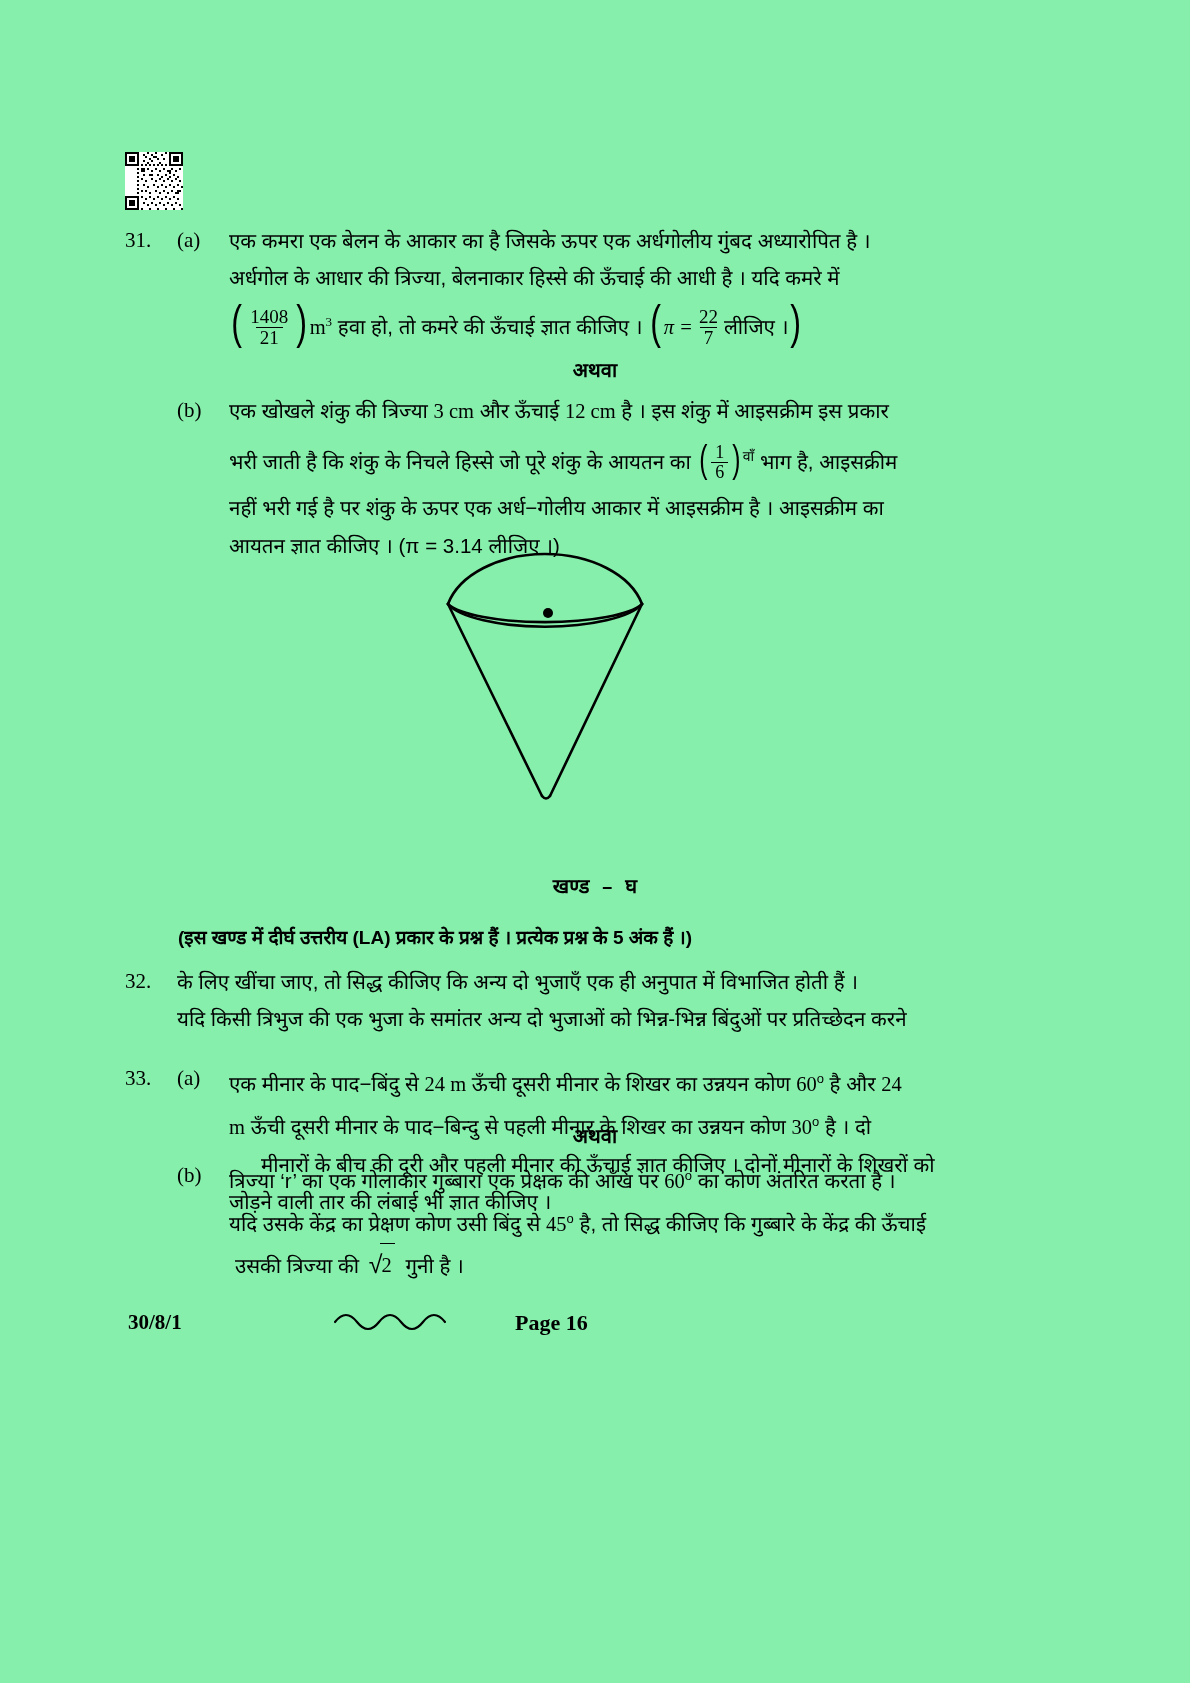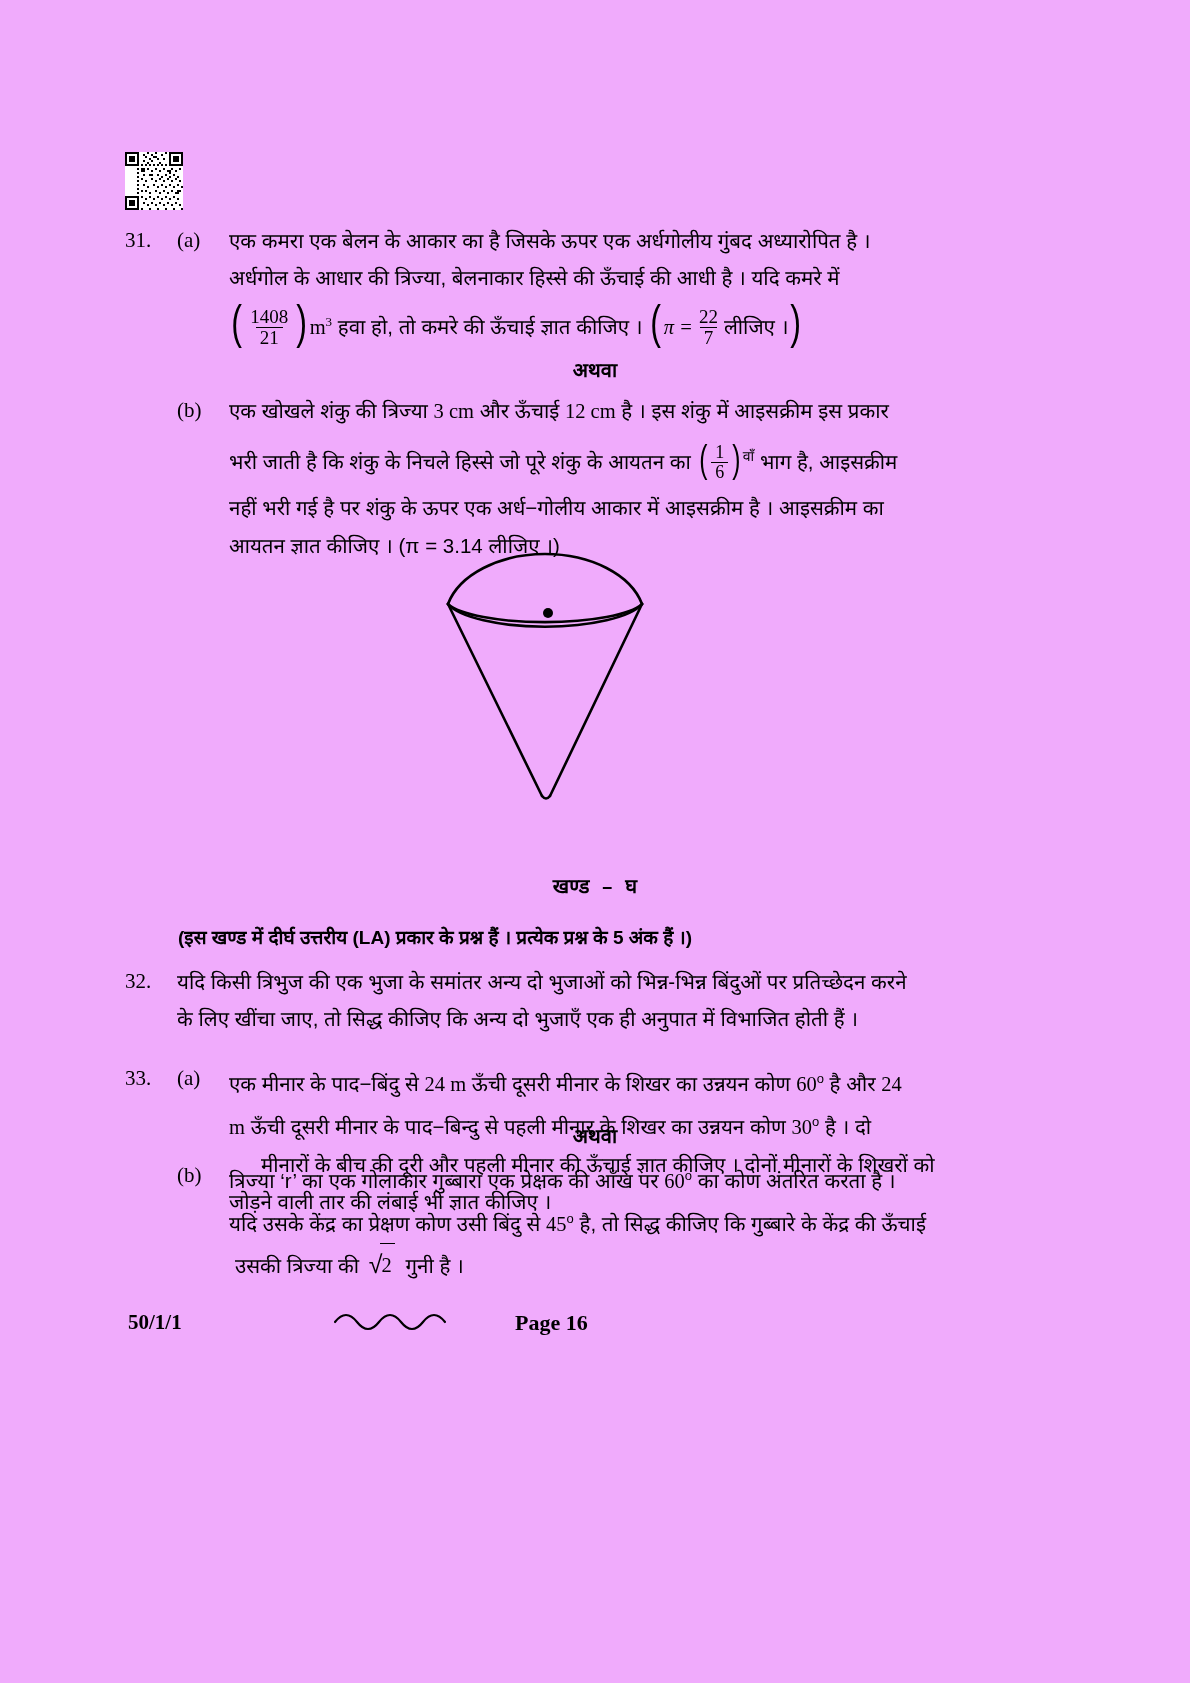--- a/index.html
+++ b/index.html
@@ -9,21 +9,21 @@
   }
   body {
     font-family: "Liberation Serif", "DejaVu Serif", serif;
     color: #000000;
   }
   .page {
     position: relative;
     width: 1190px;
     height: 1683px;
     margin: 0 auto;
-    background: #f0abfc;
+    background: #86efac;
     overflow: hidden;
   }
 
   
   .qr-wrap {
     position: absolute;
     left: 125px;
     top: 152px;
     width: 58px;
     height: 58px;
@@ -359,22 +359,22 @@
     </svg>
   </div>
 
   <div class="centered" style="top:872px; font-size:20px;">खण्ड – घ</div>
 
   <div style="position:absolute; left:178px; top:924px; width:800px; font-family:'Liberation Sans','DejaVu Sans',sans-serif; font-weight:bold; font-size:19px;">(इस खण्ड में दीर्घ उत्तरीय (LA) प्रकार के प्रश्न हैं । प्रत्येक प्रश्न के 5 अंक हैं ।)</div>
 
   <div class="q-block" style="left:125px; top:963px; width:845px;">
     <div class="q-num">32.</div>
     <div class="q-body">
+      <div class="hi">के लिए खींचा जाए, तो सिद्ध कीजिए कि अन्य दो भुजाएँ एक ही अनुपात में विभाजित होती हैं ।</div>
       <div class="hi" style="text-align:justify;">यदि किसी त्रिभुज की एक भुजा के समांतर अन्य दो भुजाओं को भिन्न-भिन्न बिंदुओं पर प्रतिच्छेदन करने</div>
-      <div class="hi">के लिए खींचा जाए, तो सिद्ध कीजिए कि अन्य दो भुजाएँ एक ही अनुपात में विभाजित होती हैं ।</div>
     </div>
   </div>
 
   <div class="q-block" style="left:125px; top:1060px; width:845px;">
     <div class="q-num">33.</div>
     <div class="q-sub">(a)</div>
     <div class="q-body">
       <div class="hi" style="white-space:nowrap;">
         <span>एक मीनार के पाद−बिंदु से</span>
         <span class="num">24 m</span>
@@ -411,21 +411,21 @@
       </div>
       <div class="hi" style="line-height:42px;margin-left:6px;">
         <span>उसकी त्रिज्या की</span>
         <span class="sqrt-wrap"><span style="font-size:25px;">√</span><span class="radicand num" style="position:relative; left:-3px; top:-1px;">2</span></span>
         <span>गुनी है ।</span>
       </div>
     </div>
   </div>
 
   <div class="footer">
-    <div class="footer-code">50/1/1</div>
+    <div class="footer-code">30/8/1</div>
     <div class="footer-orn">
       <svg width="120" height="30" viewBox="0 0 120 30">
         <path d="M 5 16 Q 16 2 27 16 Q 38 30 49 16 Q 60 2 71 16 Q 82 30 93 16 Q 104 2 115 16" fill="none" stroke="#000" stroke-width="2.2" stroke-linecap="round"></path>
       </svg>
     </div>
     <div class="footer-page">Page 16</div>
   </div>
 
 </div>
 

